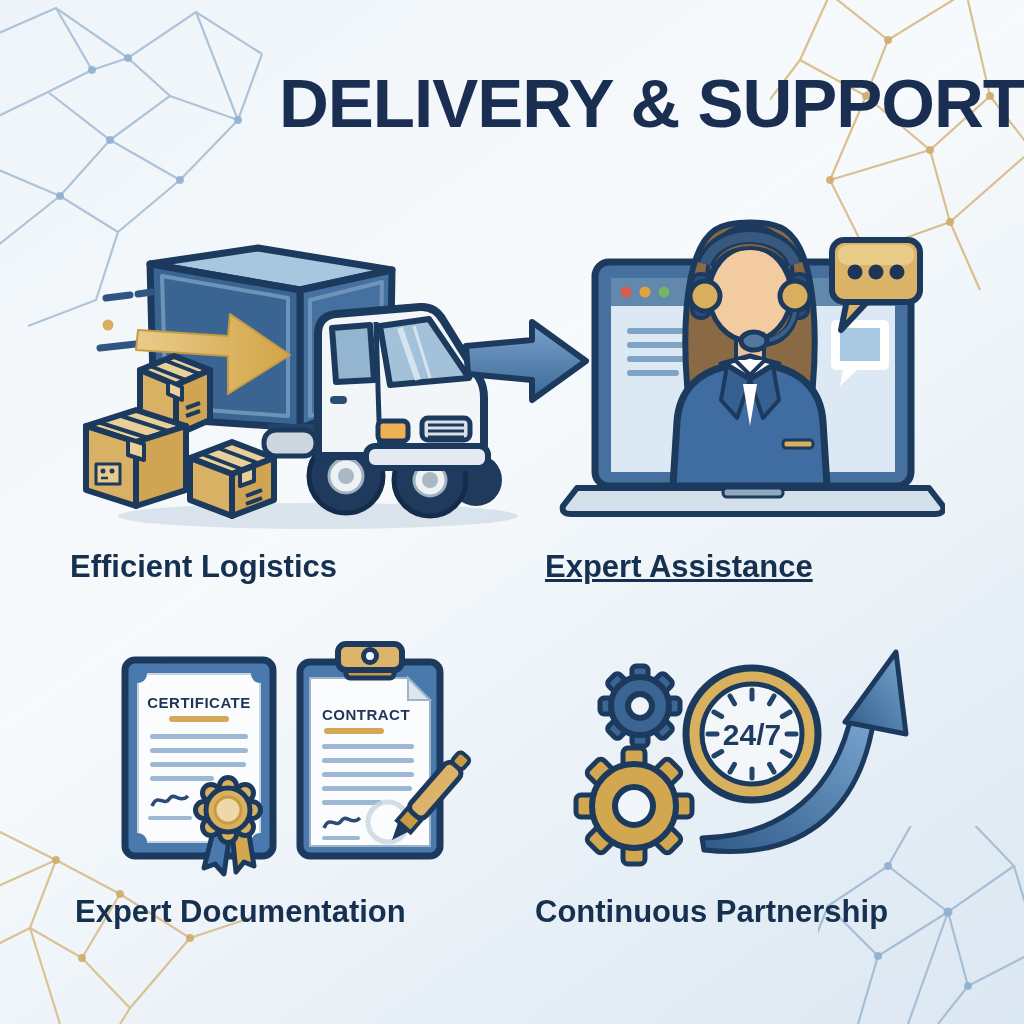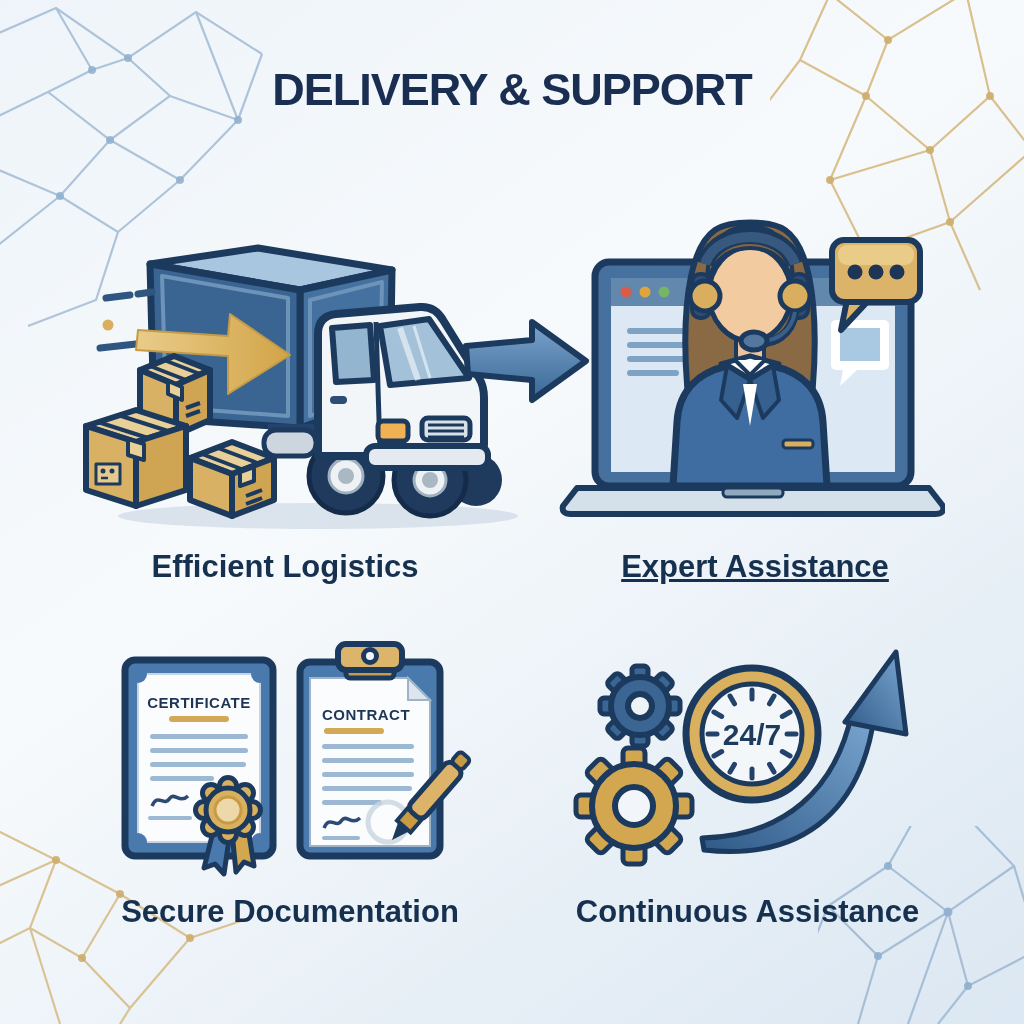--- a/index.html
+++ b/index.html
@@ -3,25 +3,25 @@
 <meta charset="utf-8">
 <style>
   html,body{margin:0;padding:0;background:#cfd8e2;}
   .canvas{
     position:relative;width:1024px;height:1024px;overflow:hidden;
     background:linear-gradient(145deg,#eef4f9 0%,#f7fafc 42%,#dbe7f2 100%);
     font-family:"Liberation Sans",sans-serif;
   }
   .abs{position:absolute;}
   .title{
-    top:64px;left:0;width:1024px;text-align:center;
-    font-size:45px;font-weight:800;letter-spacing:-1px;color:#1a2e52;
+    top:64px;left:0;width:1024px;text-align:right;
+    font-size:69px;font-weight:800;letter-spacing:-1px;color:#1a2e52;
   }
   .qlabel{
-    text-align:center;font-size:31px;font-weight:700;color:#16304f;line-height:1.1;
+    text-align:left;font-size:31px;font-weight:700;color:#16304f;line-height:1.1;
   }
   .lbl-tl{top:550px;left:70px;width:430px;}
   .lbl-tr{top:550px;left:545px;width:420px;text-decoration:underline;}
   .lbl-bl{top:895px;left:75px;width:430px;}
   .lbl-br{top:895px;left:535px;width:425px;}
   svg text{font-family:"Liberation Sans",sans-serif;}
   .doc-title{font-size:15px;font-weight:700;fill:#1e3556;letter-spacing:0.5px;text-anchor:middle;}
   .clock-text{font-size:30px;font-weight:800;fill:#1d3b5f;text-anchor:middle;}
 </style>
 </head>
@@ -397,16 +397,16 @@
         <line x1="178" y1="134.1" x2="182.5" y2="126.3"></line>
         <line x1="161.9" y1="118" x2="169.7" y2="113.5"></line>
         <line x1="156" y1="96" x2="165" y2="96"></line>
         <line x1="161.9" y1="74" x2="169.7" y2="78.5"></line>
         <line x1="178" y1="58" x2="182.5" y2="65.8"></line>
       </g>
       <text x="200" y="107" class="clock-text">24/7</text>
     </g>
   </svg>
 
-  <div class="abs qlabel lbl-bl">Secure Documentation</div>
-  <div class="abs qlabel lbl-br">Continuous Assistance</div>
+  <div class="abs qlabel lbl-bl">Expert Documentation</div>
+  <div class="abs qlabel lbl-br">Continuous Partnership</div>
 
 </div>
 
 </body></html>

